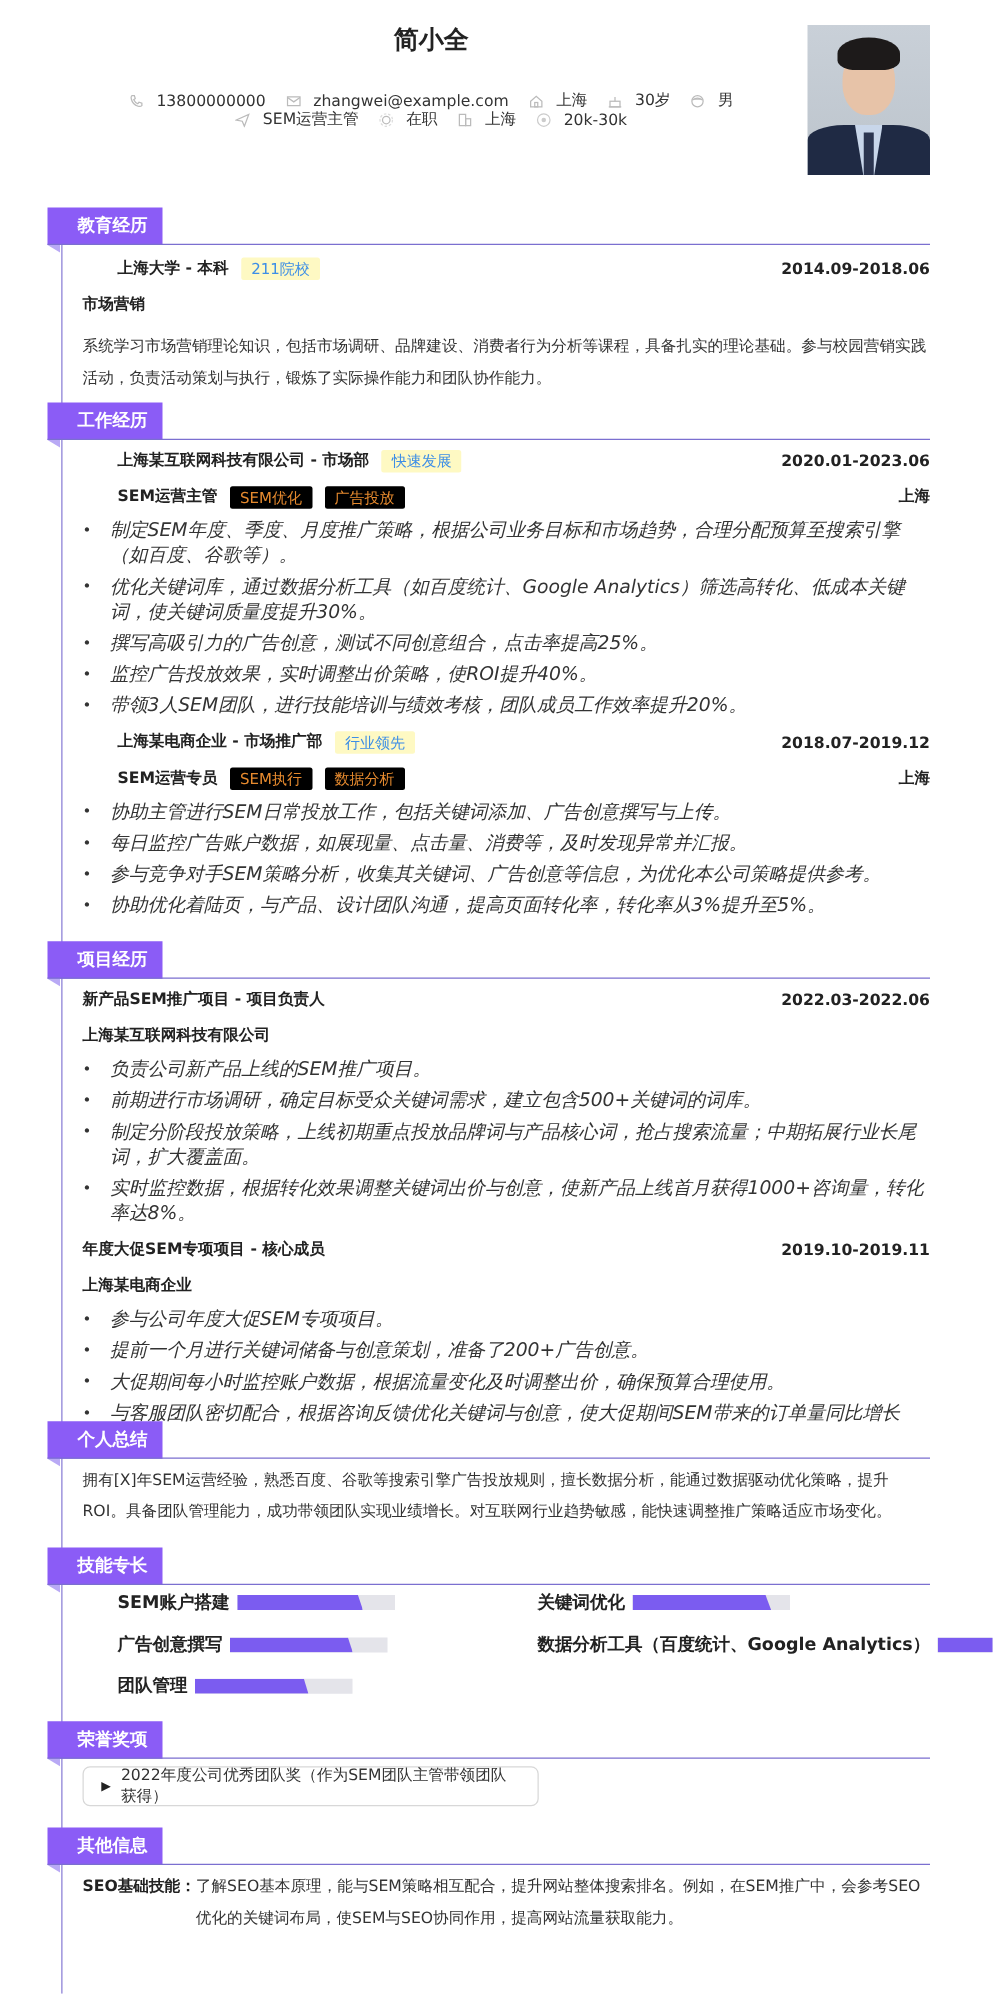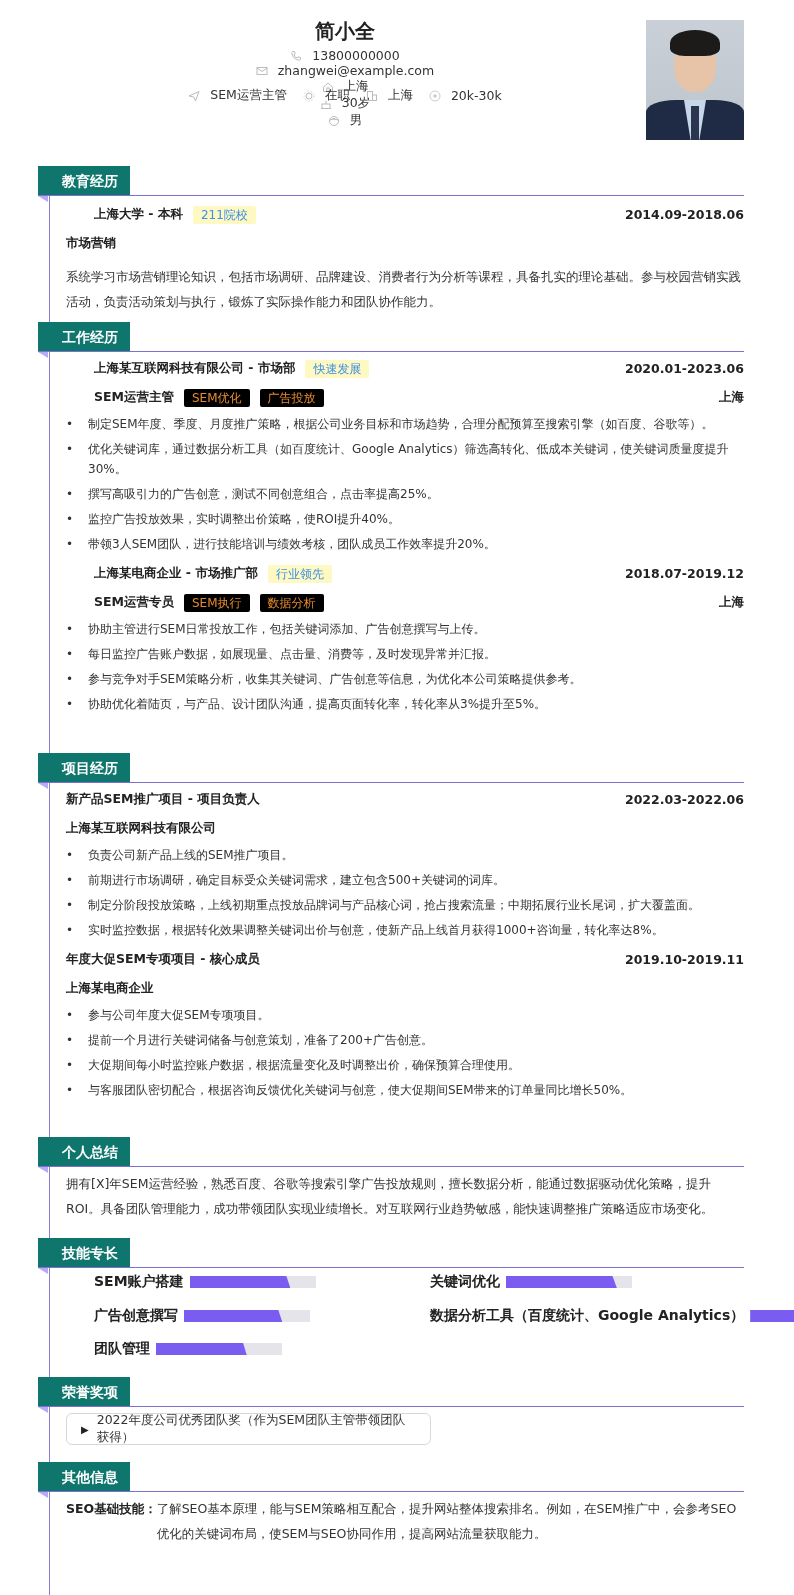--- a/index.html
+++ b/index.html
@@ -18,21 +18,21 @@
   .header { position: absolute; left: 0; top: 0; width: 794px; height: 150px; }
   .name {
     position: absolute; left: 0; width: 690px; top: 18px;
     text-align: center; font-size: 20px; font-weight: bold; color: #222;
   }
   .info-row {
     position: absolute; left: 0; width: 690px;
     display: flex; justify-content: center; align-items: center;
     font-size: 12.5px; color: #333;
   }
-  .info-row.r1 { top: 48px; flex-direction: column; }
+  .info-row.r1 { top: 72px; }
   .info-row.r2 { top: 87px; }
   .info-item { display: flex; align-items: center; margin: 0 8px; }
   .info-icon {
     display: inline-block; width: 12px; height: 12px; margin-right: 10px;
     color: #b8b8b8; font-size: 10px; line-height: 12px; text-align: center;
   }
   .photo {
     position: absolute; left: 646px; top: 20px; width: 98px; height: 120px;
     background: linear-gradient(180deg, #c9d0d8 0%, #bcc4cc 100%);
     overflow: hidden;
@@ -62,21 +62,21 @@
   .timeline {
     position: absolute; left: 49px; top: 190px; width: 1px; height: 1405px;
     background: #8a7fd6;
   }
 
   
   .section { position: absolute; left: 38px; width: 706px; }
   .sec-head { position: relative; height: 30px; }
   .sec-title {
     position: absolute; left: 0; top: 0; height: 30px; width: 92px;
-    background: #0f766e; color: #fff; font-size: 14px; font-weight: bold;
+    background: #8b5cf6; color: #fff; font-size: 14px; font-weight: bold;
     line-height: 30px; padding-left: 24px;
   }
   .sec-title::after {
     content: ""; position: absolute; left: 0; top: 30px; width: 0; height: 0;
     border-top: 6px solid #b9a9f5; border-left: 10px solid transparent;
   }
   .sec-line {
     position: absolute; left: 0; right: 0; top: 29px; height: 1px; background: #7b6fd0;
   }
   .sec-body { padding-left: 28px; padding-right: 0; }
@@ -89,21 +89,21 @@
     font-size: 12px; border-radius: 2px;
   }
   .tag-blue { background: #fef9c3; color: #3d8ee6; }
   .tag-orange { background: #000000; color: #e68a2e; }
   .date { font-size: 12.5px; font-weight: bold; color: #222; }
 
   .para { font-size: 12.5px; color: #333; line-height: 25px; }
 
   ul.bullets { list-style: none; }
   ul.bullets li {
-    position: relative; padding-left: 22px; font-size: 12px; color: #333; line-height: 20px; margin-bottom: 5px;
+    position: relative; padding-left: 22px; font-size: 15px; color: #333; line-height: 20px; margin-bottom: 5px; font-style: italic;
   }
   ul.bullets li::before {
     content: "•"; position: absolute; left: 0; top: 0; color: #333; font-size: 12px;
   }
 
   
   .skills { position: relative; height: 108px; }
   .skill { position: absolute; display: flex; align-items: center; height: 20px; }
   .skill-name { font-size: 14px; font-weight: bold; color: #222; margin-right: 6px; white-space: nowrap; }
   .skill-bar { position: relative; height: 12px; background: #e4e4ea; }

